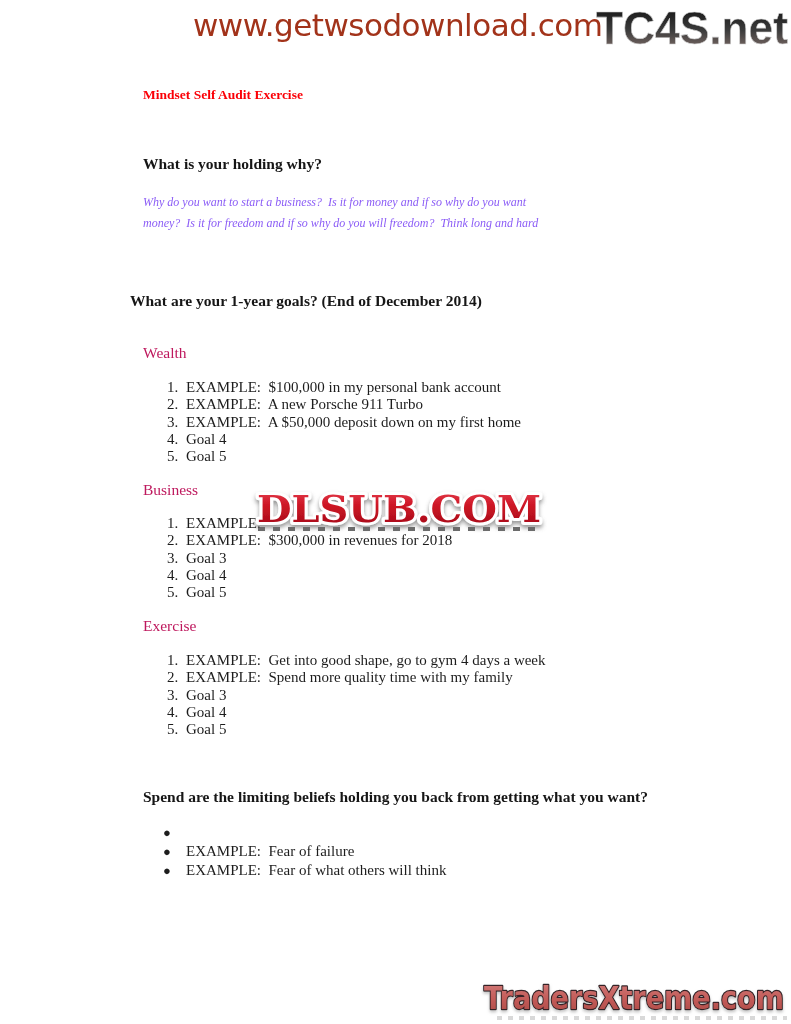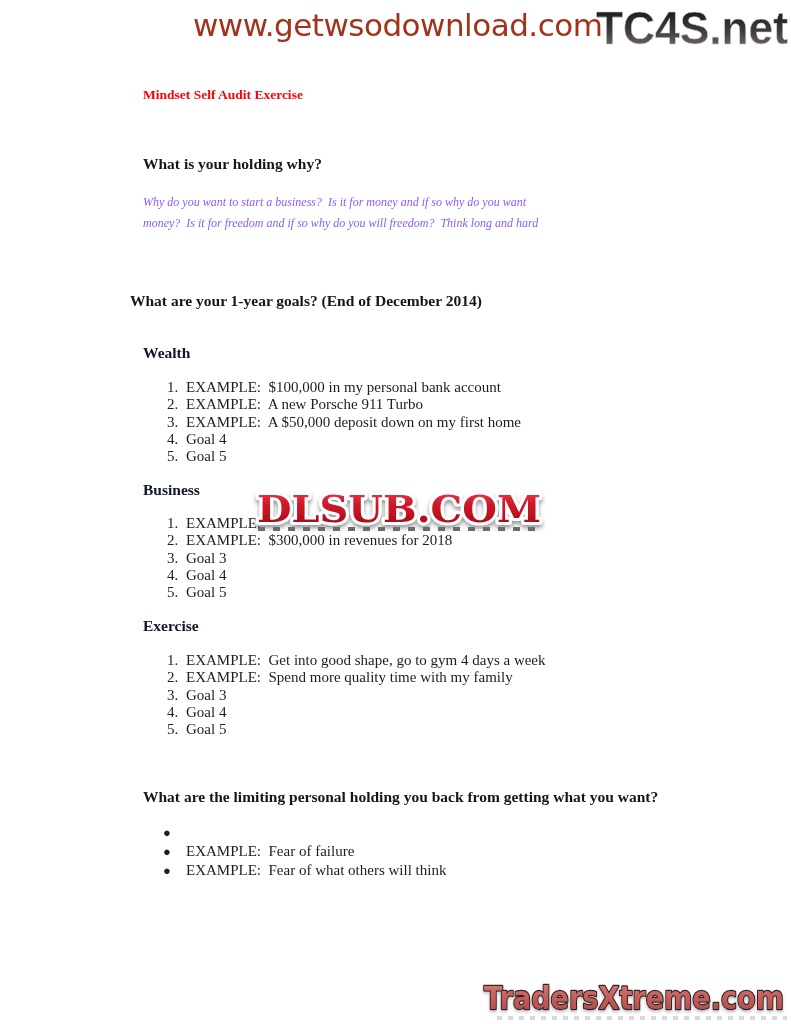--- a/index.html
+++ b/index.html
@@ -23,21 +23,21 @@
   .doc-title{
     left:143px;top:87px;font-size:13.5px;font-weight:bold;color:#fb0007;
   }
   .h-bold{font-size:15.5px;font-weight:bold;color:#161616;}
   .q1-head{left:143px;top:155px;}
   .q1-body{
     left:143px;top:192px;width:520px;
     font-style:italic;font-size:12px;line-height:21px;color:#8b5cf6;
   }
   .q2-head{left:130px;top:292px;}
-  .sec-head{font-size:15.5px;font-weight:bold;color:#0f172a;}
+  .sec-head{font-size:15.5px;font-weight:normal;color:#be185d;}
   .wealth-head{left:143px;top:344px;}
   .business-head{left:143px;top:481px;}
   .personal-head{left:143px;top:617px;}
   .q3-head{left:143px;top:788px;width:620px;}
 
   .num-list{left:167px;font-size:15px;line-height:17.3px;color:#1d1d1d;}
   .wealth-list{top:379px;}
   .business-list{top:515px;}
   .personal-list{top:652px;}
   .li-row{display:flex;}
@@ -172,21 +172,21 @@
     <div class="li-row">
       <span class="li-num">4.</span>
       <span class="pre">Goal 4</span>
     </div>
     <div class="li-row">
       <span class="li-num">5.</span>
       <span class="pre">Goal 5</span>
     </div>
   </div>
 
-  <div class="abs h-bold q3-head">What are the limiting personal holding you back from getting what you want?</div>
+  <div class="abs h-bold q3-head">Spend are the limiting beliefs holding you back from getting what you want?</div>
 
   <div class="abs bullet-list">
     <div class="li-row">
       <span class="li-bullet">●</span>
     </div>
     <div class="li-row">
       <span class="li-bullet">●</span>
       <span class="pre">EXAMPLE:  Fear of failure</span>
     </div>
     <div class="li-row">

